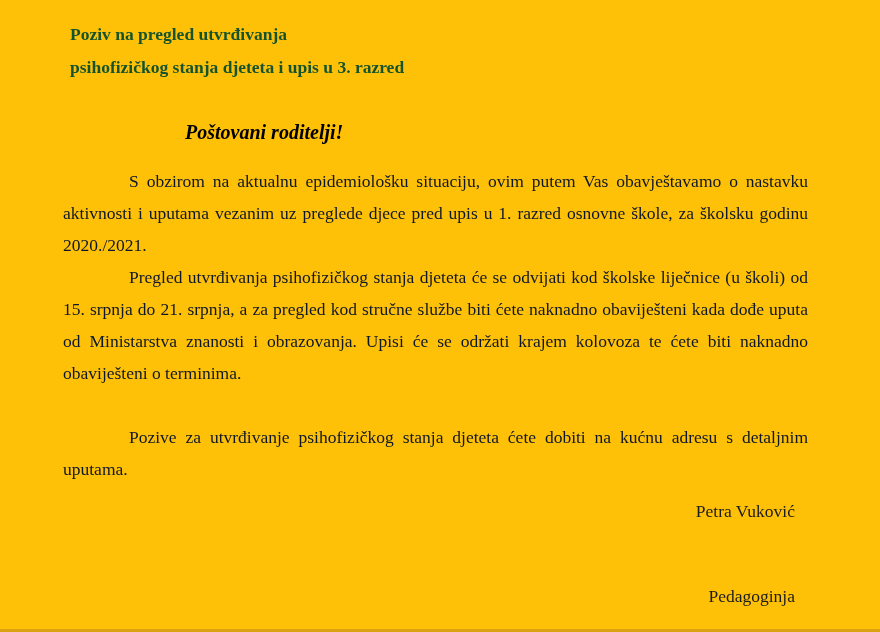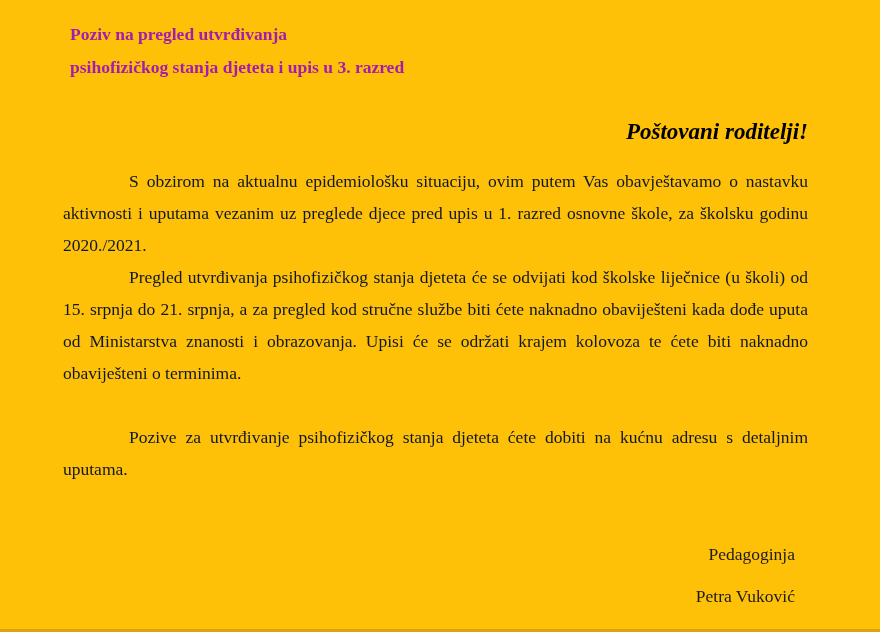--- a/index.html
+++ b/index.html
@@ -20,33 +20,32 @@
     height: 632px;
     box-sizing: border-box;
     padding: 18px 72px 0 63px;
     border-bottom: 3px solid #dba312;
   }
   .doc-title {
     margin: 0 0 0 7px;
     font-size: 17.5px;
     line-height: 33px;
     font-weight: bold;
-    color: #a21caf;
+    color: #14532d;
   }
   .doc-title .title-line {
     display: block;
   }
   .salutation {
     margin: 32px 0 0 122px;
-    font-size: 23px;
+    font-size: 20px;
     line-height: 32px;
     font-weight: bold;
     font-style: italic;
     color: #000000;
-    text-align: right;
   }
   .body-paragraph {
     margin: 0;
     font-size: 17.5px;
     line-height: 32px;
     text-align: justify;
     text-indent: 66px;
     color: #0f172a;
   }
   .body-paragraph.p1 { margin-top: 17px; }
@@ -77,17 +76,17 @@
 
   <p class="salutation">Poštovani roditelji!</p>
 
   <p class="body-paragraph p1">S obzirom na aktualnu epidemiološku situaciju, ovim putem Vas obavještavamo o nastavku aktivnosti i uputama vezanim uz preglede djece pred upis u 1. razred osnovne škole, za školsku godinu 2020./2021.</p>
 
   <p class="body-paragraph p2">Pregled utvrđivanja psihofizičkog stanja djeteta će se odvijati kod školske liječnice (u školi) od 15. srpnja do 21. srpnja, a za pregled kod stručne službe biti ćete naknadno obaviješteni kada dođe uputa od Ministarstva znanosti i obrazovanja. Upisi će se održati krajem kolovoza te ćete biti naknadno obaviješteni o terminima.</p>
 
   <p class="body-paragraph p3">Pozive za utvrđivanje psihofizičkog stanja djeteta ćete dobiti na kućnu adresu s detaljnim uputama.</p>
 
   <div class="signature-block">
+    <p class="signature-line name">Petra Vuković</p>
     <p class="signature-line role">Pedagoginja</p>
-    <p class="signature-line name">Petra Vuković</p>
   </div>
 
 </div>
 
 </body></html>

